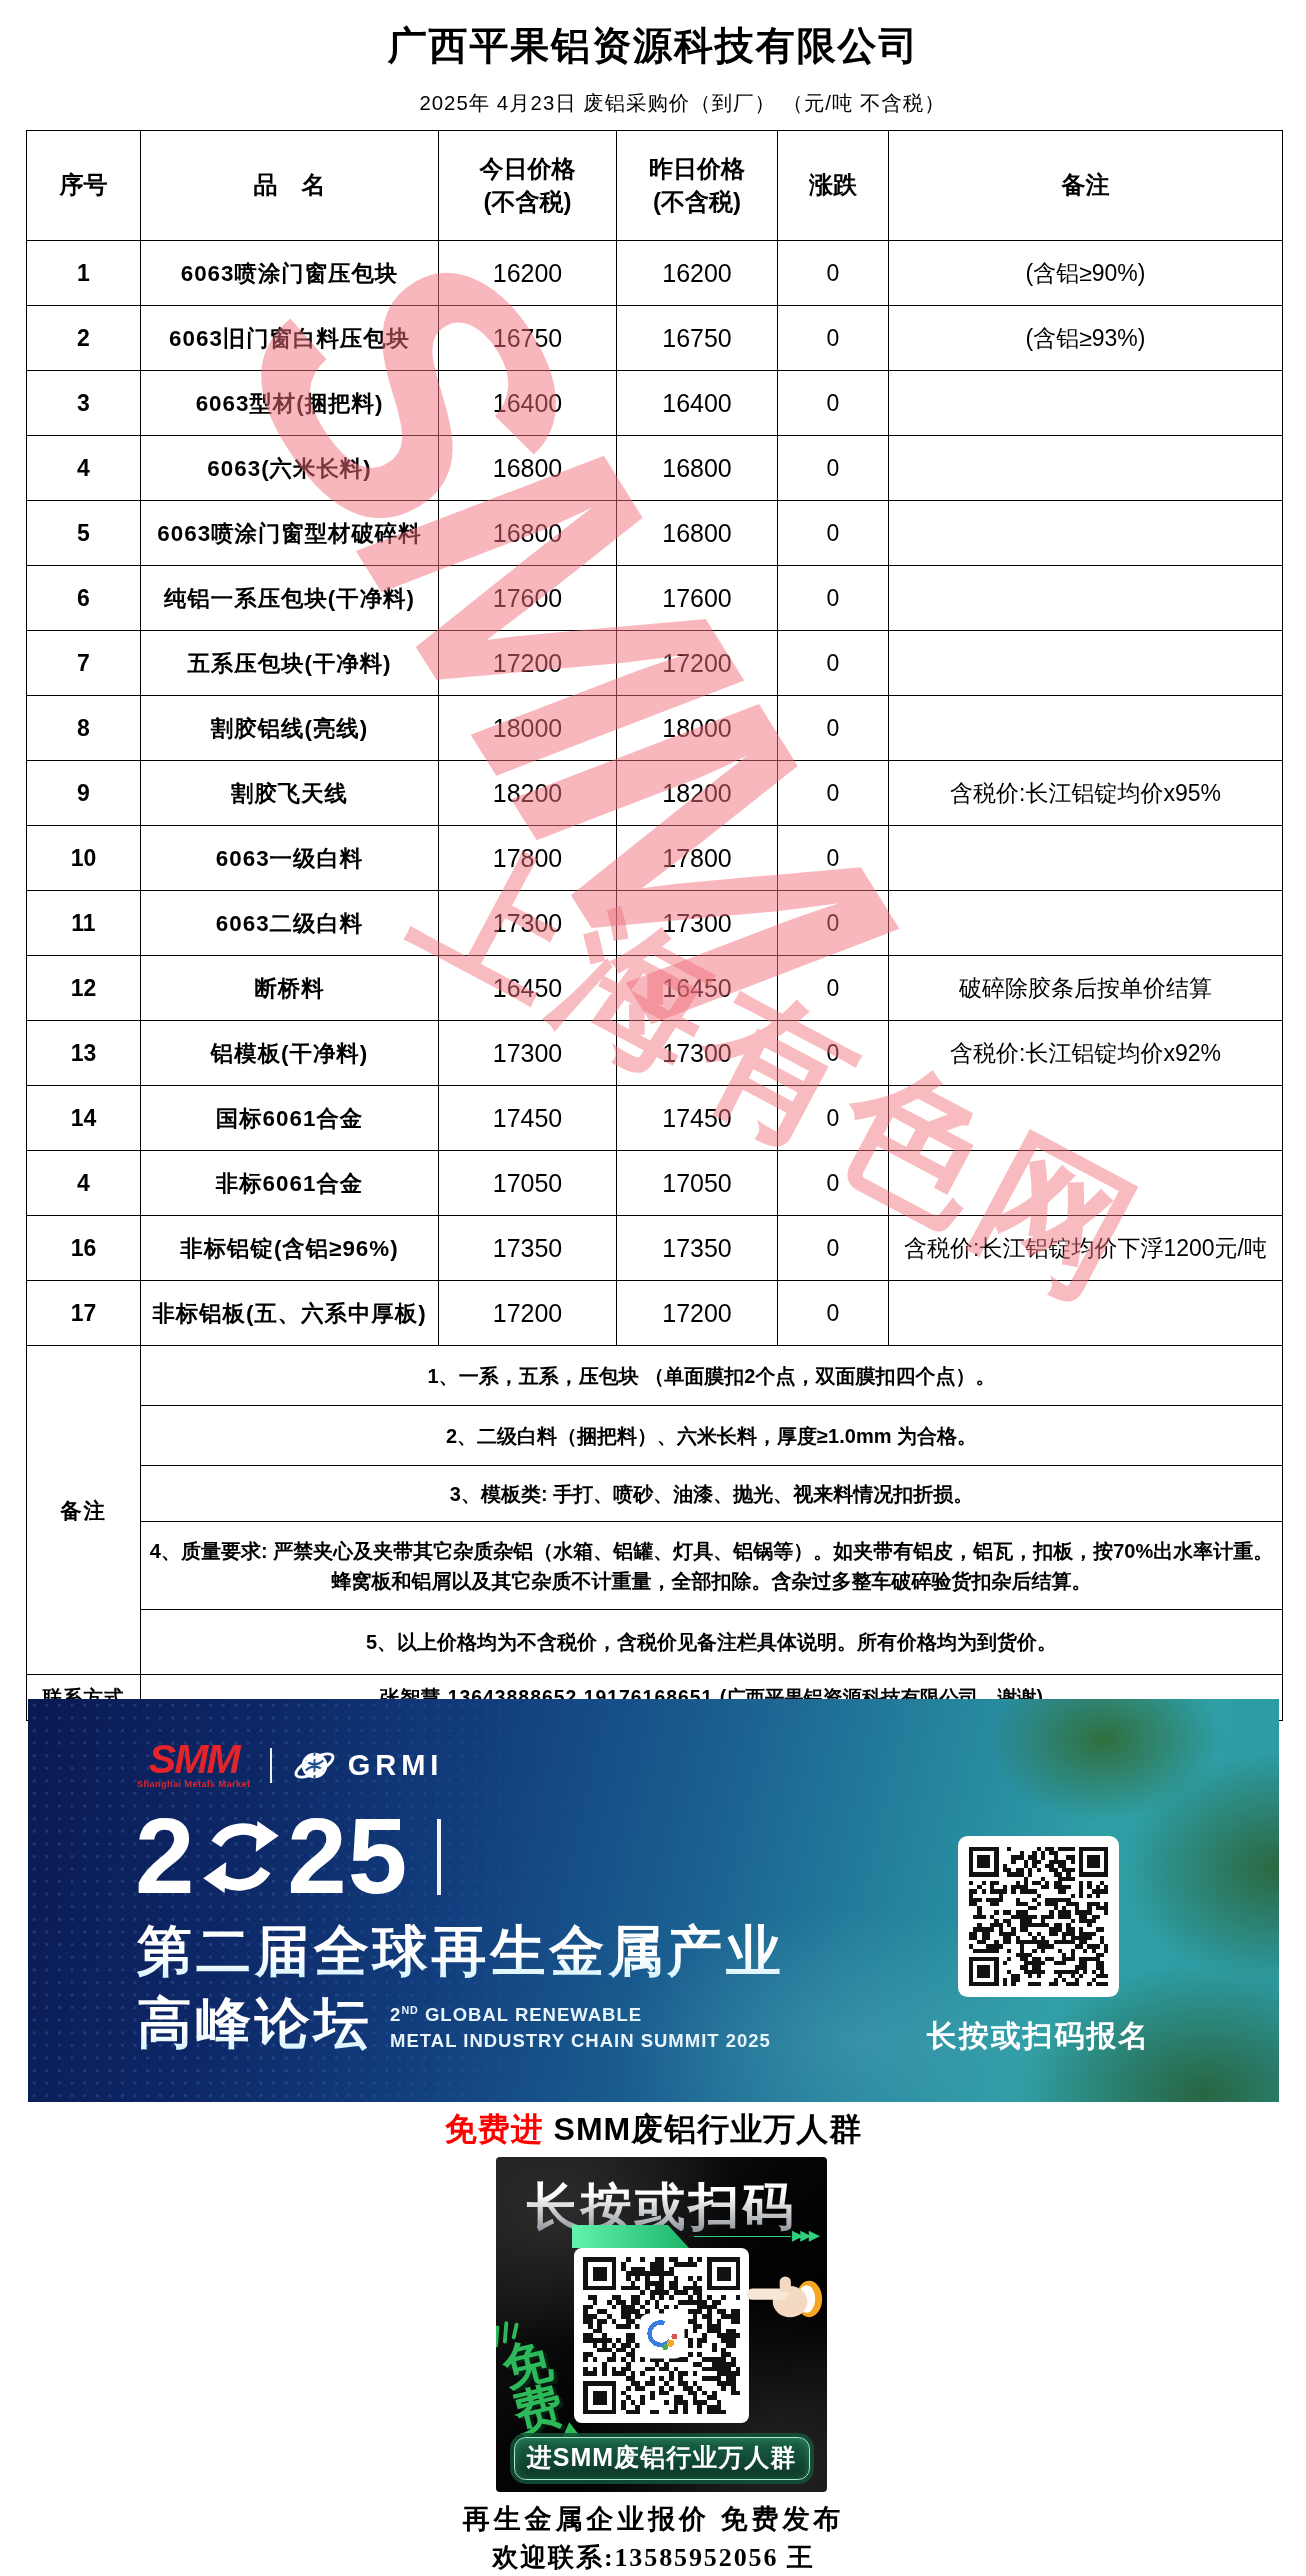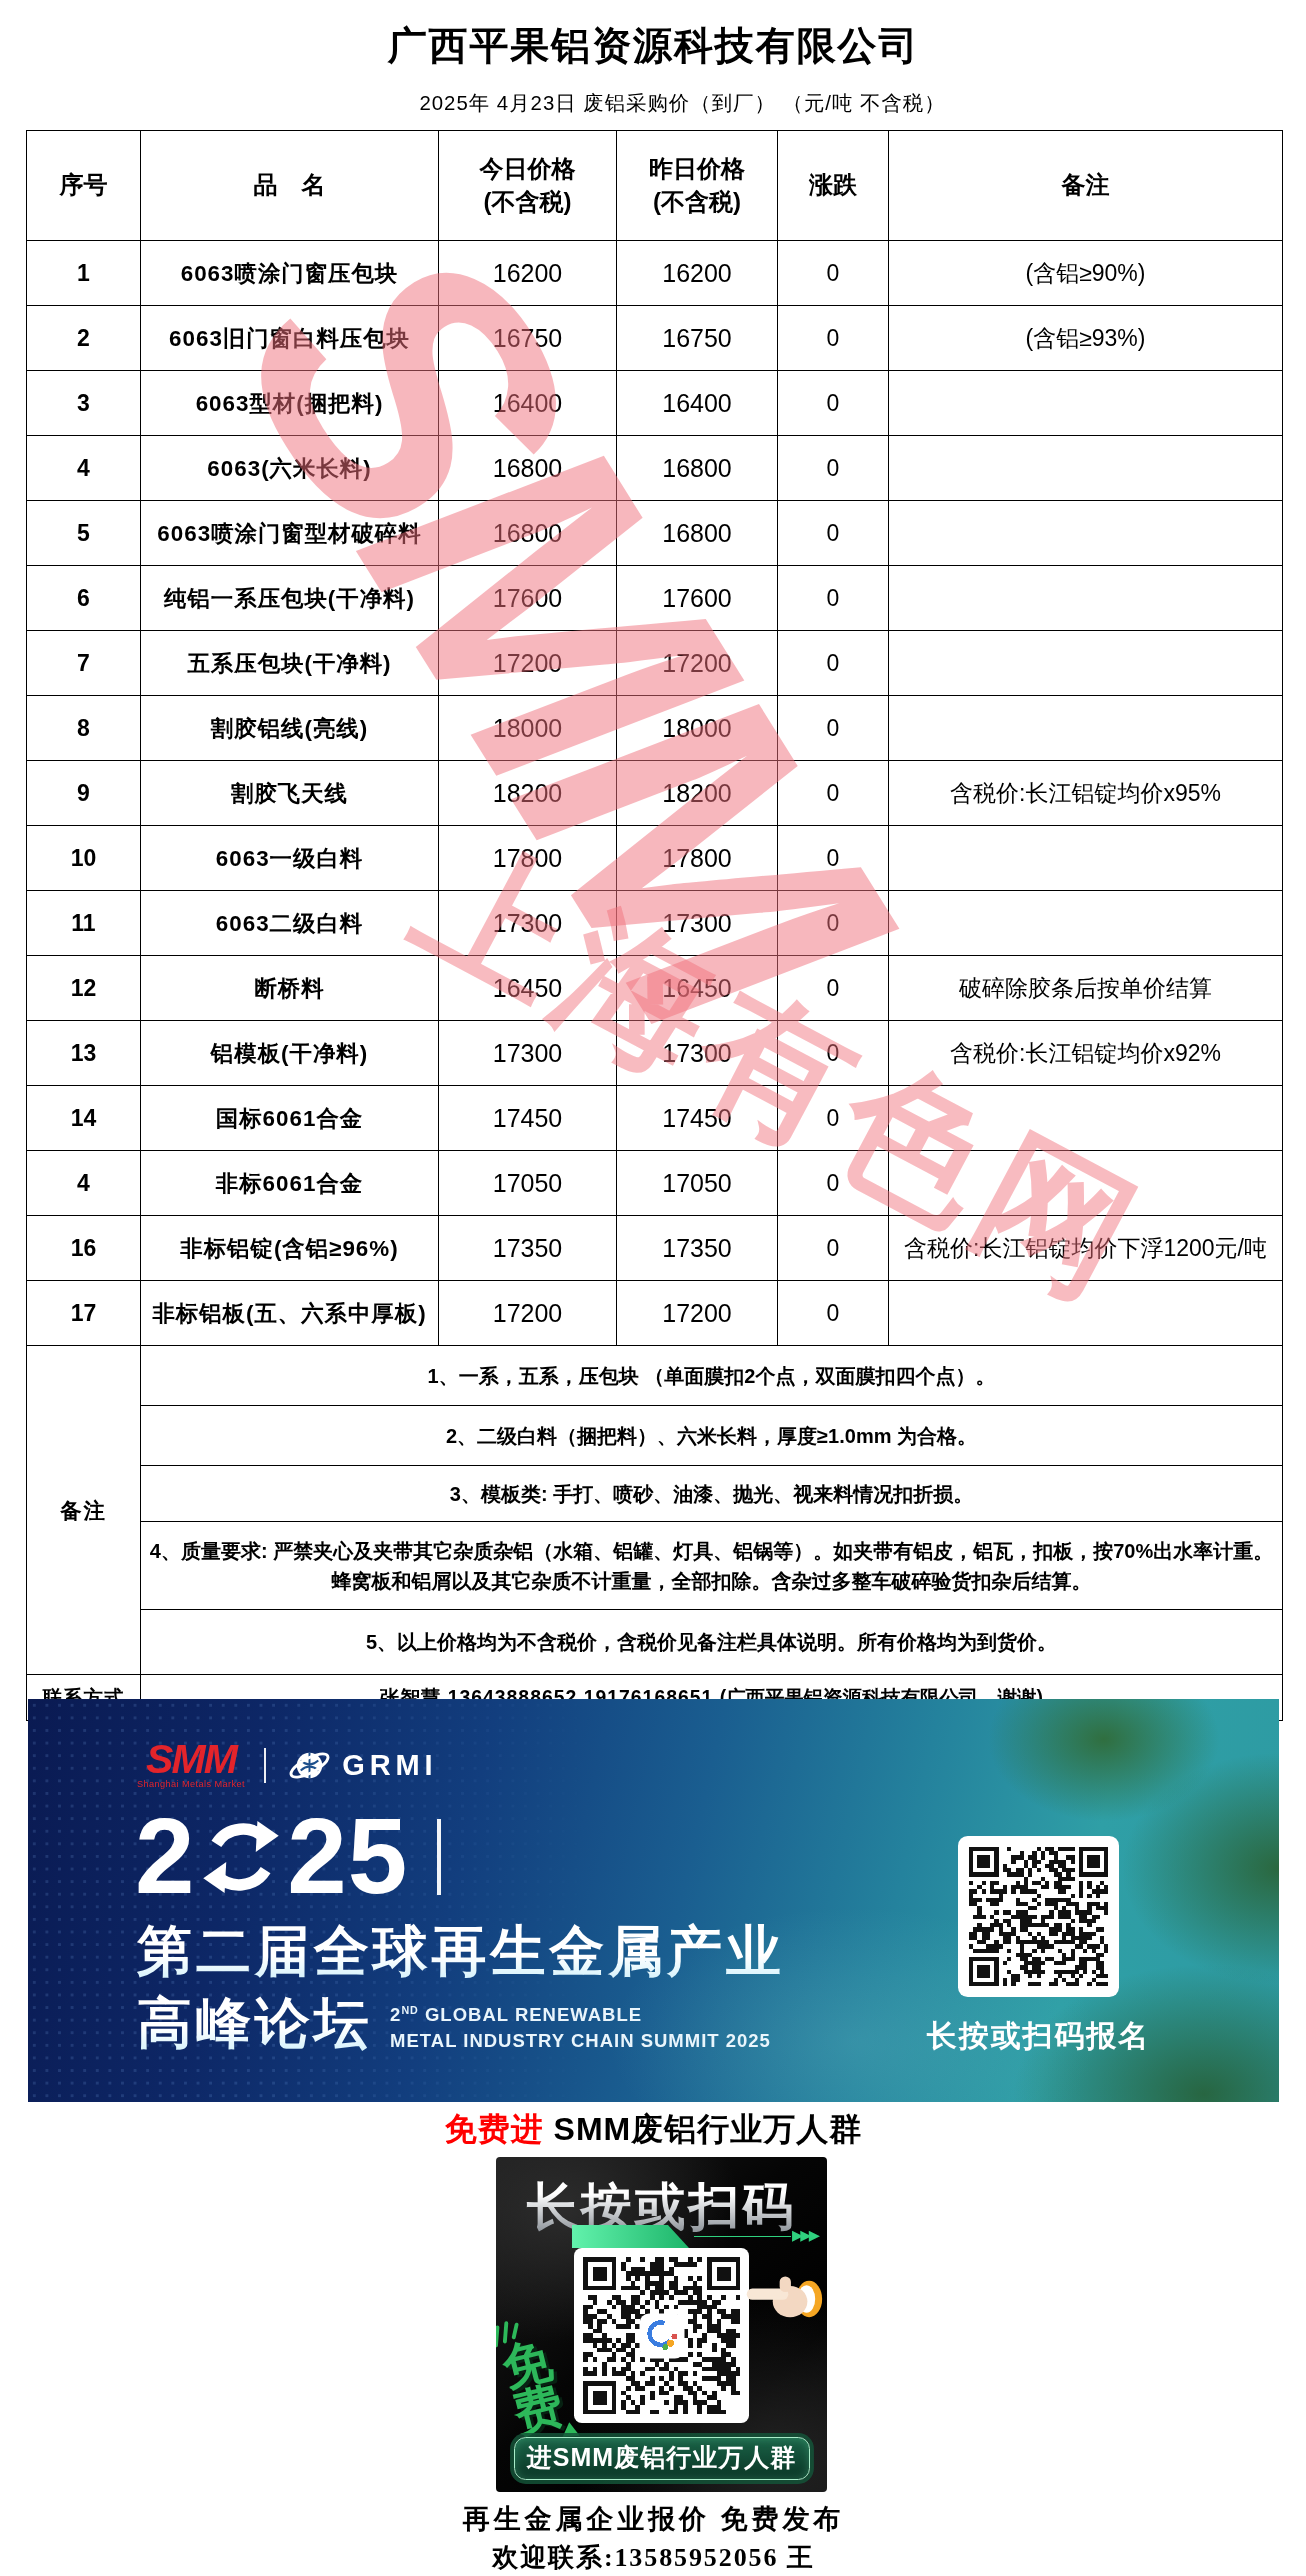--- a/index.html
+++ b/index.html
@@ -46,21 +46,21 @@
       radial-gradient(408px 224px at 66% 85%, rgba(120,205,205,.22), rgba(120,205,205,0) 60%),
       linear-gradient(103deg,#0a1a52 0%,#0d2766 18%,#123e7e 35%,#1a5e90 52%,#24829d 68%,#2f9fa6 82%,#2d9aa2 100%);}
   .banner::before{content:"";position:absolute;left:0;top:0;width:46%;height:100%;
     background-image:radial-gradient(circle,rgba(140,190,255,.16) 1.4px,transparent 1.9px);
     background-size:12.6px 12.6px;
     -webkit-mask-image:linear-gradient(90deg,#000 40%,transparent 100%);
     mask-image:linear-gradient(90deg,#000 40%,transparent 100%);}
   .logo-row{position:absolute;left:109px;top:43px;display:flex;align-items:center;}
   .smm-block{display:flex;flex-direction:column;align-items:center;}
   .smm-text{font-size:41px;font-weight:900;font-style:italic;color:#e3242b;line-height:.85;letter-spacing:-1.9px;}
-  .smm-sub{font-size:9.2px;color:#e3242b;letter-spacing:0.4px;margin-top:1.9px;font-weight:400;}
+  .smm-sub{font-size:9.2px;color:#e3242b;letter-spacing:0.4px;margin-top:1.9px;font-weight:700;}
   .logo-divider{width:1.9px;height:35px;background:rgba(255,255,255,.92);margin:0 19.4px;}
   .globe{width:47px;height:47px;margin-right:9.7px;}
   .grmi{font-size:29px;font-weight:900;color:#fff;letter-spacing:4.9px;}
   .year-row{position:absolute;left:107px;top:107px;display:flex;align-items:center;}
   .year-num{font-size:107px;font-weight:900;color:#fff;line-height:.95;letter-spacing:1px;}
   .recycle{width:82px;height:82px;margin:0 4.9px;}
   .year-divider{width:3.9px;height:76px;background:rgba(255,255,255,.95);margin:0 29px;}
   .date-loc{display:flex;flex-direction:column;}
   .b-date{font-size:31px;color:#fff;font-weight:600;letter-spacing:1px;}
   .b-loc{font-size:26px;color:#dff0f6;font-weight:600;letter-spacing:2.9px;margin-top:11.7px;}

